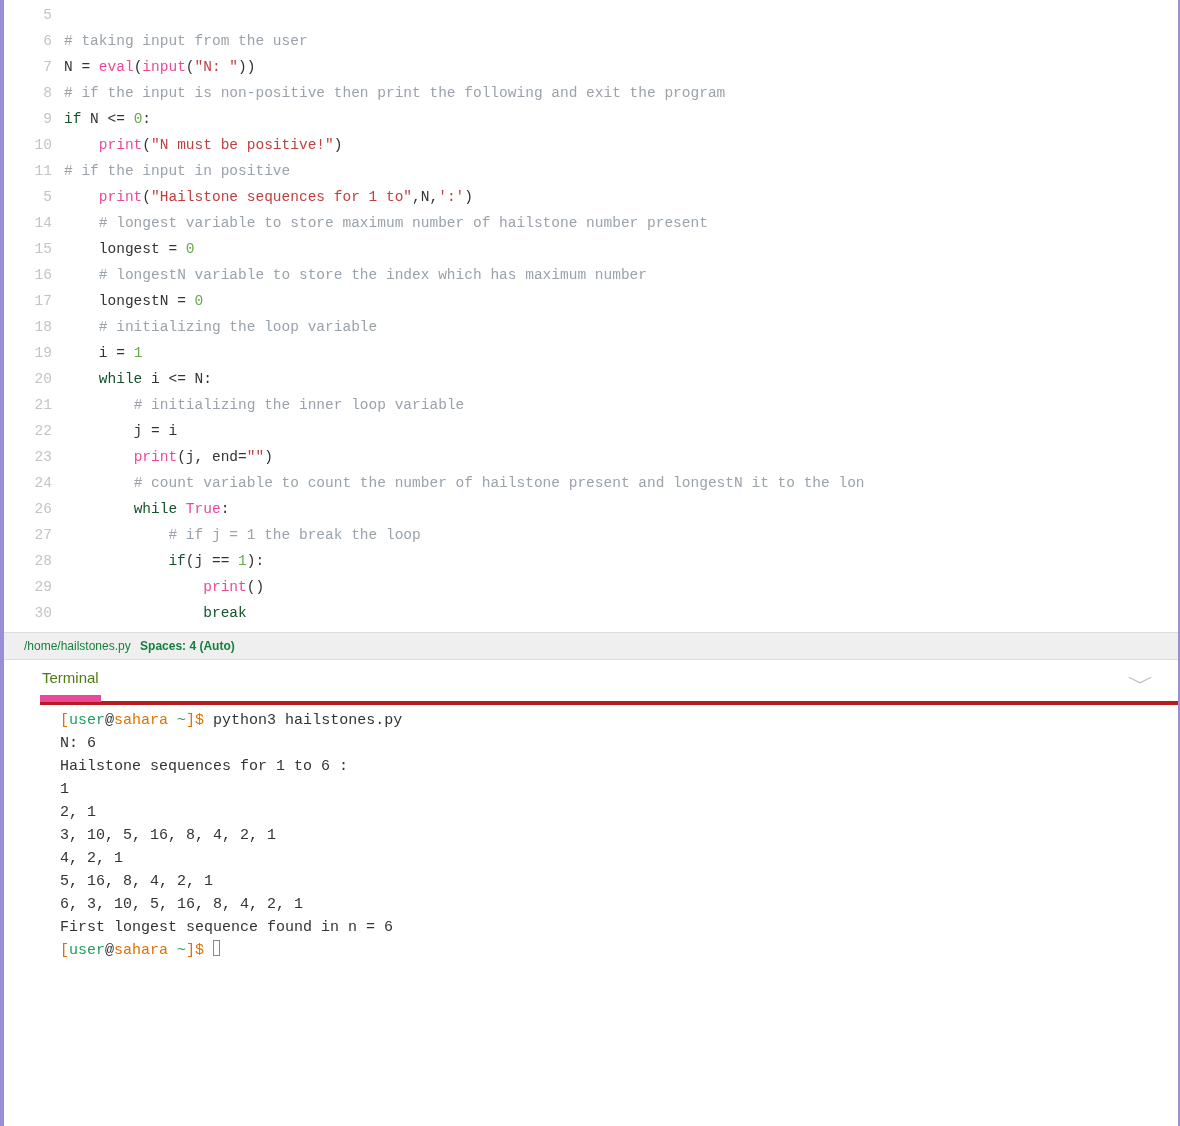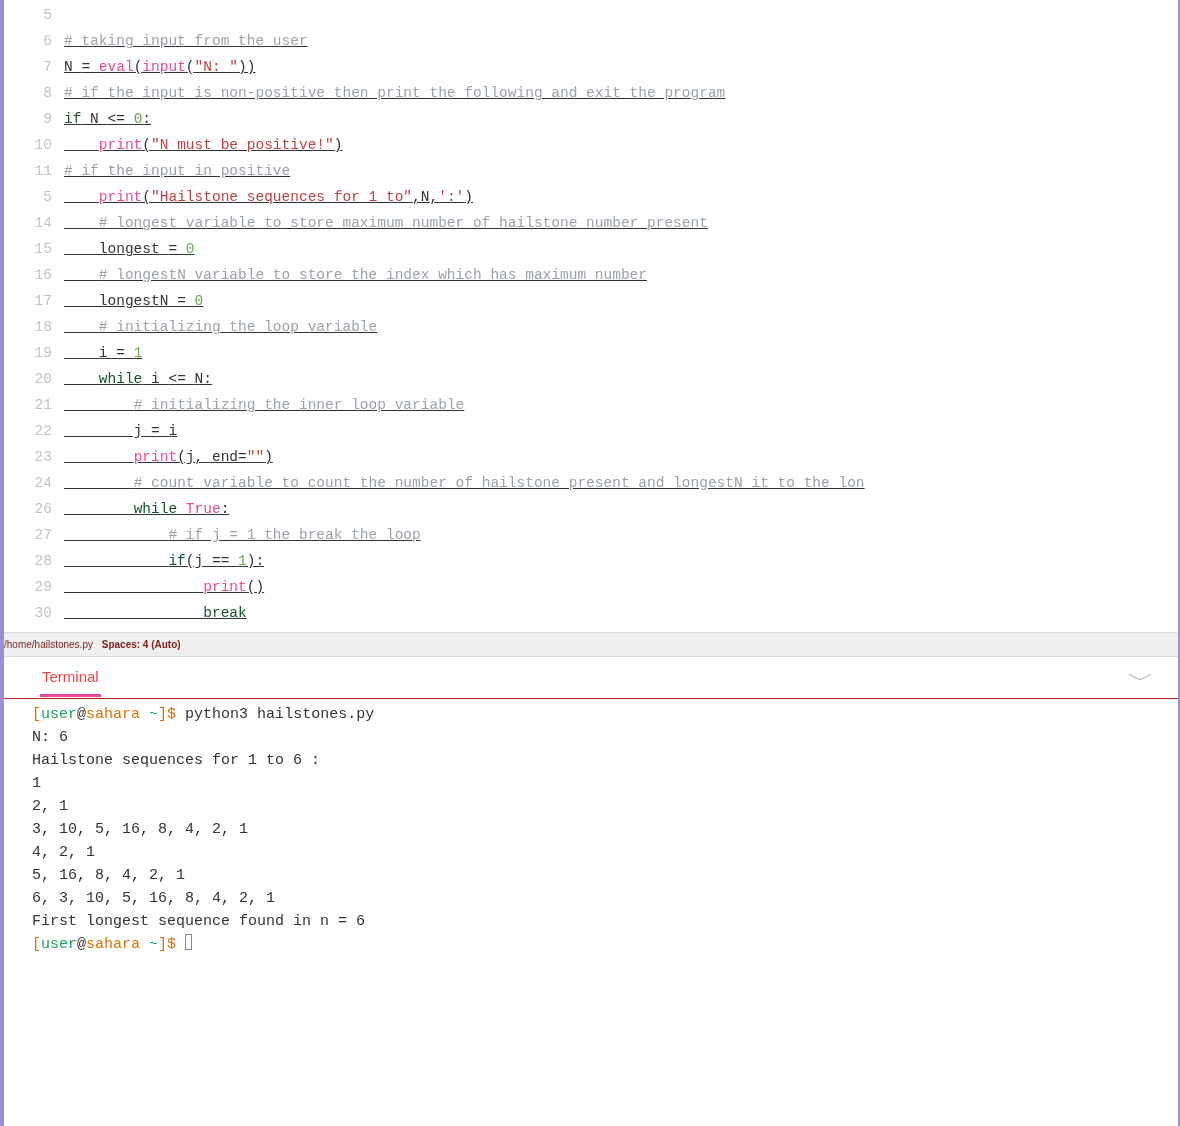--- a/index.html
+++ b/index.html
@@ -27,62 +27,63 @@
     height: 26px;
   }
   .ln {
     width: 60px;
     text-align: right;
     color: #c4c4c4;
     padding-right: 12px;
     user-select: none;
     flex-shrink: 0;
   }
-  .code { white-space: pre; color: #333; text-decoration: underline; }
+  .code { white-space: pre; color: #333; }
   .cm  { color: #9aa2ab; }       
   .kw  { color: #14532d; }       
   .id  { color: #333; }          
   .bi  { color: #ec4899; }       
   .st  { color: #c04040; }       
   .nm  { color: #6aa84f; }       
   .op  { color: #333; }
   .statusbar {
     background: #efefef;
     border-top: 1px solid #ddd;
     font-family: -apple-system, BlinkMacSystemFont, "Segoe UI", Helvetica, Arial, sans-serif;
-    font-size: 10px;
-    color: #7f1d1d;
-    padding: 6px 0;
+    font-size: 12px;
+    color: #15803d;
+    padding: 6px 20px;
   }
   .statusbar .path { font-weight: 400; }
   .statusbar .spaces { margin-left: 6px; font-weight: 600; }
   .terminal-header {
     background: #fff;
     border-top: 1px solid #ddd;
     display: flex;
     align-items: center;
     justify-content: space-between;
     padding: 0 24px 0 36px;
     font-family: -apple-system, BlinkMacSystemFont, "Segoe UI", Helvetica, Arial, sans-serif;
     height: 42px;
   }
   .terminal-tab {
     font-size: 15px;
-    color: #ef4444;
+    color: #4d7c0f;
     padding: 10px 2px 9px 2px;
-    border-bottom: 3px solid #ec4899;
+    border-bottom: 7px solid #ec4899;
   }
   .chevron svg { width: 28px; height: 12px; }
   .terminal-body {
-    padding: 4px 12px 18px 28px;
+    padding: 4px 12px 18px 20px;
     line-height: 23px;
     font-size: 15px;
     color: #333;
     white-space: pre;
-    border-top: 1px solid #b91c1c;
+    border-top: 4px solid #b91c1c;
+    margin-left: 36px;
   }
   .br { color: #e07000; }   
   .us { color: #1fa060; }   
   .at { color: #333; }
   .ho { color: #e07000; }   
   .ti { color: #1fa060; }   
   .cursor {
     display: inline-block;
     width: 7px;
     height: 16px;

